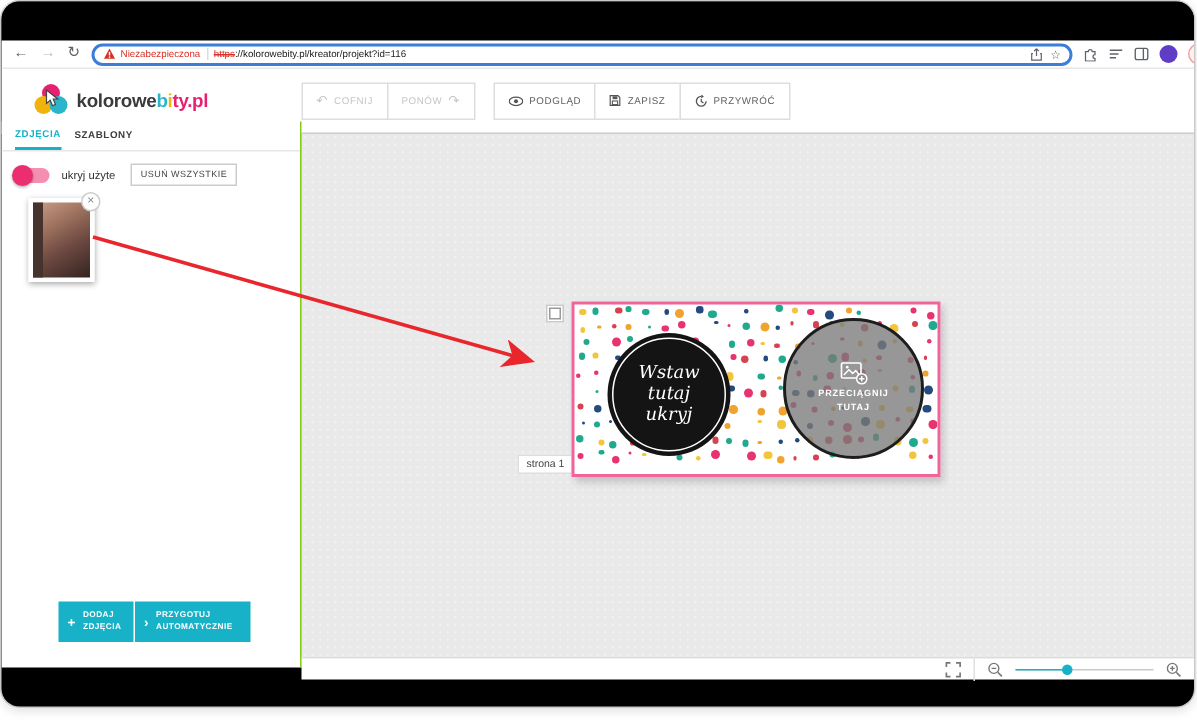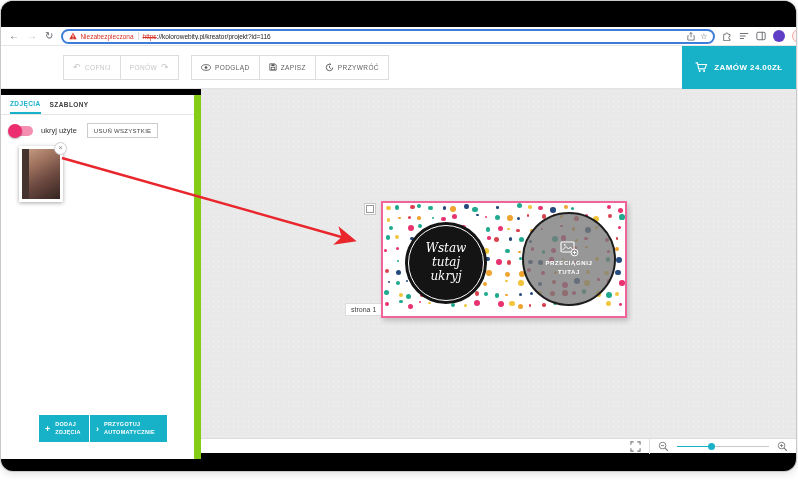--- a/index.html
+++ b/index.html
@@ -36,22 +36,22 @@
   .btngroup{display:flex;}
   .hbtn{height:25px;border:1px solid #ddd;background:#fff;display:flex;align-items:center;gap:4px;
     padding:0 9px;font-size:6.5px;color:#616161;letter-spacing:.4px;cursor:pointer;margin-left:-1px;white-space:nowrap;}
   .hbtn.first{margin-left:0;}
   .hbtn.disabled{color:#c6c6c6;}
   .hbtn .aglyph{font-size:9px;line-height:1;}
   .order-btn{margin-left:auto;width:114px;height:43px;background:#17b2c8;color:#fff;border:none;
     display:flex;align-items:center;justify-content:center;gap:6px;font-size:8px;font-weight:bold;
     letter-spacing:.4px;cursor:pointer;}
   
-  .sidebar{position:absolute;left:0;top:94px;width:200px;height:364px;background:#fff;
-    border-right:7px solid #84cc16;box-sizing:border-box;}
+  .sidebar{position:absolute;left:0;top:80px;width:200px;height:364px;background:#fff;
+    border-right:1px solid #84cc16;box-sizing:border-box;}
   .tabsrow{display:flex;height:19px;border-bottom:1px solid #e6e6e6;}
   .tab{margin-left:9px;font-size:6.5px;font-weight:bold;letter-spacing:.4px;display:flex;
     align-items:center;height:100%;color:#3c3c3c;cursor:pointer;box-sizing:border-box;}
   .tab.active{color:#17b2c8;border-bottom:2px solid #17b2c8;}
   .togglerow{display:flex;align-items:center;margin:8px 8px 0 8px;}
   .toggle{position:relative;width:24px;height:10px;border-radius:6px;background:#f48fb1;cursor:pointer;flex:0 0 auto;}
   .toggle .knob{position:absolute;left:-1px;top:-2px;width:14px;height:14px;border-radius:50%;
     background:#ec2d6f;box-shadow:0 1px 2px rgba(0,0,0,.3);}
   .toggle-label{font-size:7.5px;color:#333;margin-left:8px;}
   .delete-all{margin-left:10px;height:15px;border:1px solid #ccc;background:#fff;color:#444;
@@ -146,20 +146,31 @@
           <rect x="1" y="1.5" width="10" height="9" rx="1.5" fill="none" stroke="#5f6368" stroke-width="1.1"></rect>
           <line x1="7.5" y1="1.5" x2="7.5" y2="10.5" stroke="#5f6368" stroke-width="1.1"></line>
         </svg>
       </span>
       <span class="avatar"></span>
       <span class="update-pill">Aktualizuj</span>
 
     </div>
 
     <div class="appheader">
+      <div class="logo">
+        <span class="logomark">
+          <span class="dotm" style="left:5px;top:1px;background:#e91f72;"></span>
+          <span class="dotm" style="left:0;top:9px;background:#f2b20c;"></span>
+          <span class="dotm" style="left:10px;top:9px;background:#2ab5cb;"></span>
+          <svg width="12" height="13" viewBox="0 0 12 13" style="position:absolute;left:6px;top:4px;">
+            <path d="M2 1 L2 10 L4.5 7.8 L6 11.5 L8 10.6 L6.5 7 L9.5 7 Z" fill="#fff" stroke="#444" stroke-width="0.8"></path>
+          </svg>
+        </span>
+        <span class="logotext"><span class="lg-black">kolorowe</span><span class="lg-b">b</span><span class="lg-i">i</span><span class="lg-ty">ty</span><span class="lg-pl">.pl</span></span>
+      </div>
 
       <div class="btngroup" style="margin-left:62px;">
         <button class="hbtn first disabled">
           <span class="aglyph">↶</span>
           <span>COFNIJ</span>
         </button>
         <button class="hbtn disabled">
           <span>PONÓW</span>
           <span class="aglyph">↷</span>
         </button>
@@ -184,28 +195,20 @@
         <button class="hbtn">
           <svg width="9" height="9" viewBox="0 0 10 10">
             <path d="M8.6 5 A3.6 3.6 0 1 1 5 1.4" fill="none" stroke="#555" stroke-width="1"></path>
             <path d="M5 0 L7 1.4 L5 2.8 Z" fill="#555"></path>
             <path d="M5 3.2 V5.2 L6.6 6.2" stroke="#555" stroke-width="0.9" fill="none"></path>
           </svg>
           <span>PRZYWRÓĆ</span>
         </button>
       </div>
 
-      <button class="order-btn">
-        <svg width="13" height="11" viewBox="0 0 14 12">
-          <path d="M0.5 1 H2.5 L4 7.5 H10.5 L12.5 2.8 H3" fill="none" stroke="#fff" stroke-width="1.2"></path>
-          <circle cx="5" cy="9.8" r="1.1" fill="#fff"></circle>
-          <circle cx="9.8" cy="9.8" r="1.1" fill="#fff"></circle>
-        </svg>
-        <span>ZAMÓW 24.00ZŁ</span>
-      </button>
     </div>
 
     <div class="sidebar">
       <div class="tabsrow">
         <div class="tab active">ZDJĘCIA</div>
         <div class="tab">SZABLONY</div>
       </div>
       <div class="togglerow">
         <span class="toggle">
             <span class="knob"></span>

